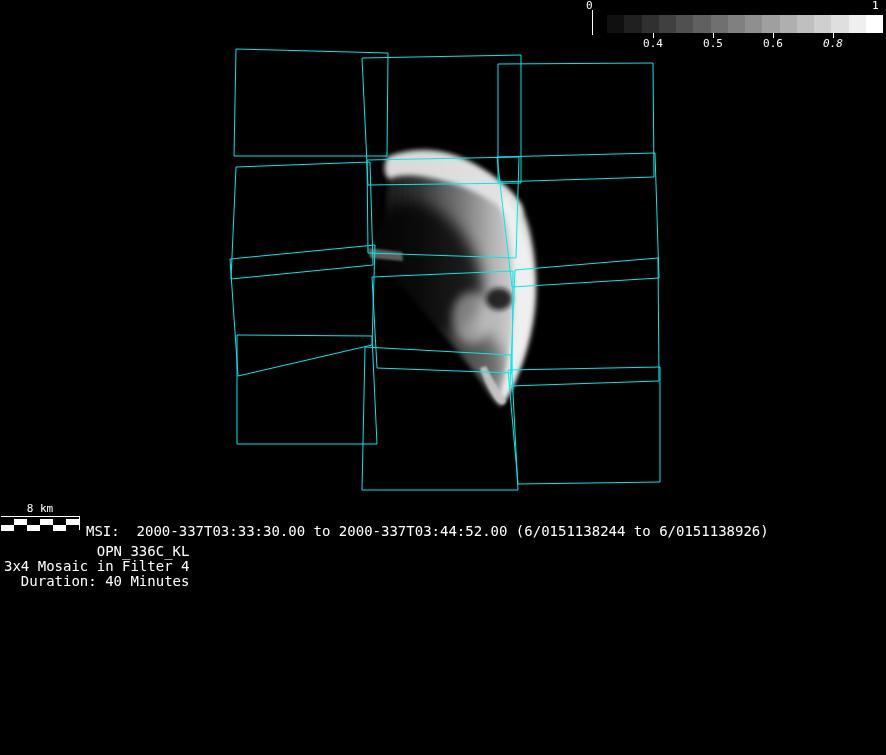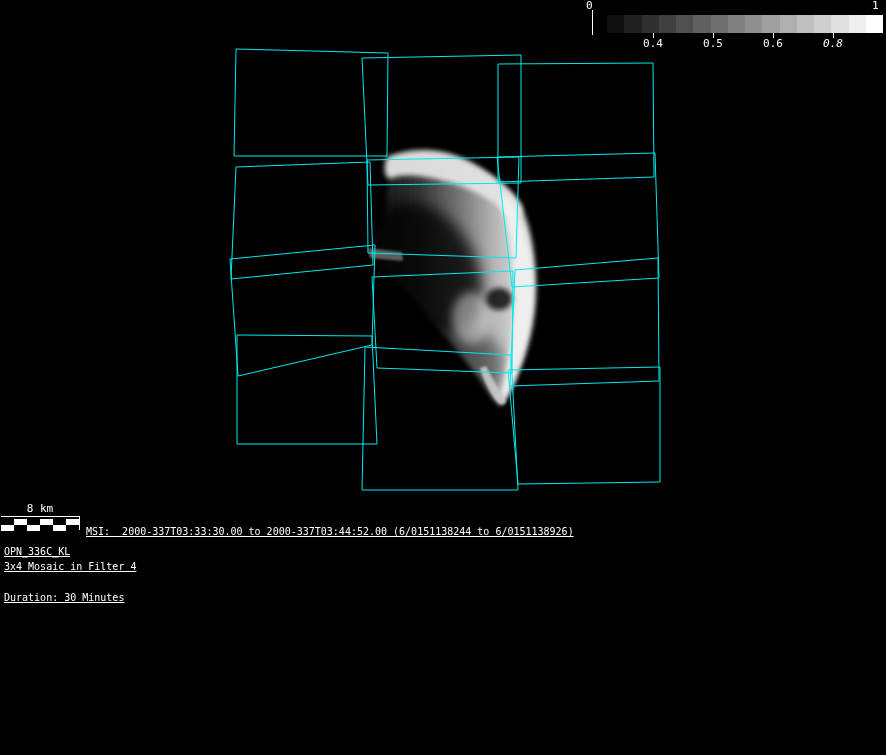--- a/index.html
+++ b/index.html
@@ -1,19 +1,19 @@
 <!DOCTYPE html>
 <html><head>
 <meta charset="utf-8">
 <style>
   html,body{margin:0;padding:0;background:#000;}
   body{width:886px;height:755px;position:relative;overflow:hidden;
        font-family:"DejaVu Sans Mono","Liberation Mono",monospace;color:#fff;}
   .abs{position:absolute;}
-  .txt{white-space:pre;font-size:10px;line-height:11px;color:#fff;text-decoration:underline;}
+  .txt{white-space:pre;font-size:14px;line-height:11px;color:#fff;}
   .txt11{white-space:pre;font-size:11px;line-height:12px;color:#fff;}
   #display-canvas{position:absolute;left:0;top:0;width:886px;height:755px;}
   
   #colorbar-gradient{position:absolute;left:607px;top:15px;width:276px;height:18px;display:flex;}
   #colorbar-gradient div{height:18px;flex:1 1 auto;}
   #colorbar-zero-tick{position:absolute;left:592px;top:10px;width:1px;height:25px;background:#fff;}
   .cb-tick{position:absolute;top:33px;width:1px;height:5px;background:#fff;}
   .cb-label{position:absolute;top:37px;transform:translateX(-50%);font-size:11px;white-space:pre;}
   
   #scalebar-line{position:absolute;left:1px;top:516px;width:78px;height:1px;background:#fff;}
@@ -124,17 +124,17 @@
       <div style="background: rgb(0, 0, 0);"></div>
       <div style="background: rgb(255, 255, 255);"></div>
       <div style="background: rgb(0, 0, 0);"></div>
       <div style="background: rgb(255, 255, 255);"></div>
       <div style="background: rgb(0, 0, 0);"></div>
     </div>
 </div>
 
 <div class="abs txt" style="left:86px;top:526px;">MSI:  2000-337T03:33:30.00 to 2000-337T03:44:52.00 (6/0151138244 to 6/0151138926)</div>
 
-<div class="abs" style="left:4px;top:546px;">
+<div class="abs" style="left:4px;top:546px;text-align:right;">
   <div class="txt" style="margin-bottom:4px;">OPN_336C_KL</div>
-  <div class="txt" style="margin-bottom:20px;">3x4 Mosaic in Filter 4</div>
-  <div class="txt">Duration: 30 Minutes</div>
+  <div class="txt" style="margin-bottom:4px;">3x4 Mosaic in Filter 4</div>
+  <div class="txt">Duration: 40 Minutes</div>
 </div>
 
 </body></html>

